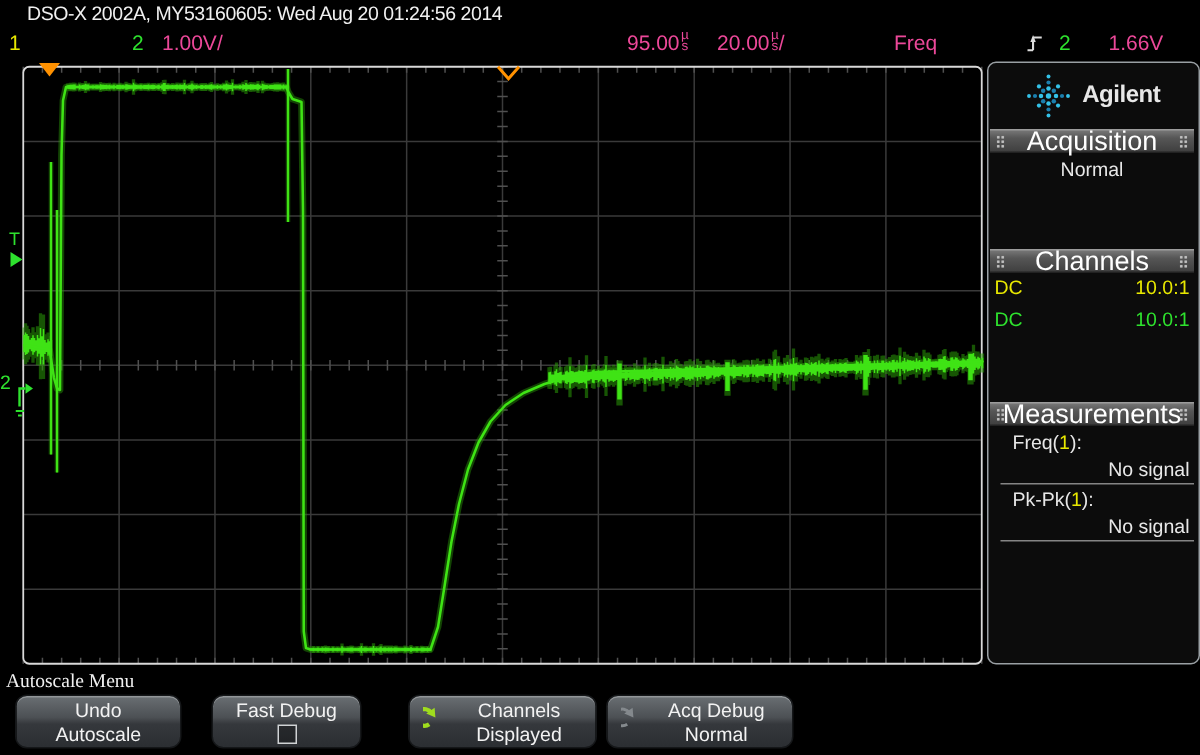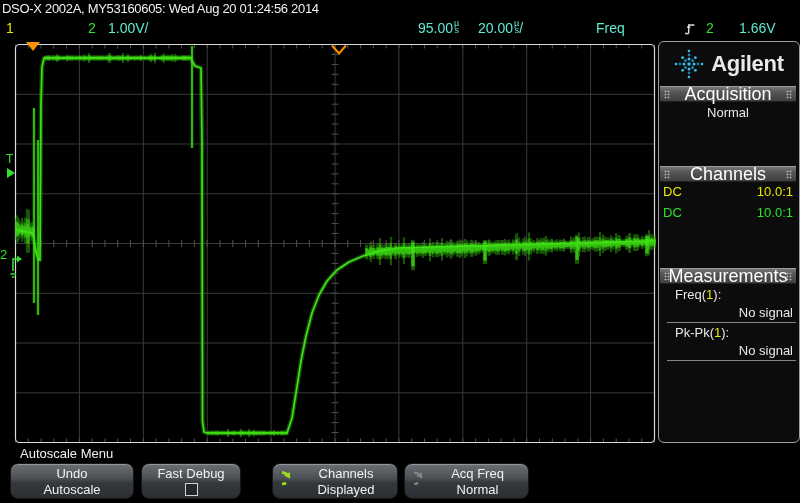--- a/index.html
+++ b/index.html
@@ -1,56 +1,56 @@
 <!DOCTYPE html>
 <html><head>
 <meta charset="utf-8">
 <style>
   html,body{margin:0;padding:0;background:#000;}
   #screen{position:relative;width:800px;height:503px;background:#000;overflow:hidden;
           font-family:"Liberation Sans","DejaVu Sans",sans-serif;color:#e8e8e8;}
   
-  #title-bar{position:absolute;left:0;top:0;width:652px;height:17px;text-align:center;}
+  #title-bar{position:absolute;left:16px;top:0;width:652px;height:17px;text-align:center;}
   #title-bar span{position:absolute;left:2px;top:1px;font-size:13px;letter-spacing:-0.3px;color:#f0f0f0;white-space:nowrap;}
   
   #status-bar{position:absolute;left:0;top:17px;width:800px;height:24px;font-size:14px;}
   #status-bar .it{position:absolute;top:3px;white-space:nowrap;}
-  .yellow{color:#e8e800;} .green{color:#2ee22e;} .white{color:#5eead4;}
+  .yellow{color:#e8e800;} .green{color:#2ee22e;} .white{color:#ec4899;}
   .usunit{display:inline-block;vertical-align:top;margin-left:1px;line-height:6px;font-size:9px;text-align:center;}
   .usunit i{display:block;font-style:normal;height:7px;}
   
   #scope-wrap{position:absolute;left:8px;top:41px;width:650px;height:404px;}
   #scope-svg{position:absolute;left:0;top:0;}
   .marker{position:absolute;font-size:12px;color:#2ee22e;line-height:11px;}
   #trig-solid{position:absolute;left:26px;top:42px;width:0;height:0;
     border-left:7px solid transparent;border-right:7px solid transparent;border-top:9px solid #ff9100;}
   #trig-ref{position:absolute;left:330px;top:41px;}
   #tlevel-label{position:absolute;left:6px;top:154px;}
   #tlevel-arrow{position:absolute;left:7px;top:168px;width:0;height:0;
     border-top:5px solid transparent;border-bottom:5px solid transparent;border-left:8px solid #2ee22e;}
   #gnd-label{position:absolute;left:0px;top:249px;font-size:13px;}
   #gnd-glyph{position:absolute;left:9px;top:250px;}
   
   #sidebar{position:absolute;left:658px;top:41px;width:140px;height:400px;background:#0c0c0c;
            border:1px solid #9aa0a4;border-radius:6px;font-size:13px;}
   #brand-row{position:absolute;left:0;top:0;width:100%;height:43px;display:flex;align-items:center;justify-content:center;gap:7px;}
-  #brand-row b{font-size:22px;letter-spacing:-0.3px;}
+  #brand-row b{font-size:16px;letter-spacing:-0.3px;}
   .sec-head{position:absolute;left:1px;width:136px;height:16px;text-align:center;font-size:18px;line-height:16px;color:#fff;
             background:linear-gradient(180deg,#7d7d7d,#565656 38%,#3d3d3d);
             box-shadow:inset 0 1px 0 #9c9c9c, inset 0 -1px 0 #222;}
   .grip{position:absolute;top:4px;width:6px;height:9px;
         background-image:radial-gradient(circle,#c0c0c0 0.8px,transparent 1.1px);background-size:3px 3px;}
   .grip.l{left:4px;} .grip.r{right:4px;}
   .sb-line{position:absolute;width:138px;text-align:center;white-space:nowrap;}
   .ch-row{position:absolute;left:4px;width:130px;display:flex;justify-content:space-between;}
   .meas-name{position:absolute;left:16px;}
   .meas-val{position:absolute;right:6px;text-align:right;}
   .meas-hr{position:absolute;left:8px;right:3px;border-top:1px solid #858585;height:0;}
   
-  #menu-label{position:absolute;left:20px;top:446px;font-size:13px;color:#f0f0f0;}
+  #menu-label{position:absolute;left:4px;top:446px;font-size:13px;color:#f0f0f0;font-family:Liberation Serif, serif;}
   .softkey{position:absolute;top:463px;height:36px;border:1px solid #151719;border-radius:8px;
            background:linear-gradient(180deg,#6a6f73,#4c5054 42%,#35383c 55%,#2b2e32);
            box-shadow:inset 0 1px 0 rgba(255,255,255,0.28);
            color:#f2f2f2;font-size:13px;text-align:center;line-height:16px;padding-top:2px;box-sizing:border-box;}
   .softkey .ic{position:absolute;left:9px;top:7px;}
   .checkbox{width:13px;height:13px;margin:1px auto 0;border:1px solid #d0d3d5;background:rgba(0,0,0,0.25);box-sizing:border-box;}
 </style>
 </head>
 <body>
 
@@ -164,21 +164,21 @@
     <div class="meas-name" style="top:245px"><span>Freq(</span><span class="yellow">1</span><span>):</span></div>
     <div class="meas-val" style="top:263px">No signal</div>
     <div class="meas-hr" style="top:280px"></div>
     <div class="meas-name" style="top:283px"><span>Pk-Pk(</span><span class="yellow">1</span><span>):</span></div>
     <div class="meas-val" style="top:301px">No signal</div>
     <div class="meas-hr" style="top:318px"></div>
   </div>
 
   <div id="menu-label">Autoscale Menu</div>
 
-  <div class="softkey" style="left:10px;width:124px">
+  <div class="softkey" style="left:10px;width:111px">
     <div>Undo</div>
     <div>Autoscale</div>
   </div>
 
   <div class="softkey" style="left:141px;width:100px">
     <div>Fast Debug</div>
     <div class="checkbox"></div>
   </div>
 
   <div class="softkey" style="left:272px;width:126px;padding-left:22px">
@@ -192,17 +192,17 @@
     <div>Displayed</div>
   </div>
 
   <div class="softkey" style="left:404px;width:125px;padding-left:22px">
     <span class="ic">
       <svg width="18" height="18" viewBox="0 0 20 20">
         <path d="M4.6,13.2 A6.2,6.2 0 1 1 6.2,4.6" fill="none" stroke-width="2.2" stroke="#84898d"></path>
         <polygon points="8.6,1.0 9.2,8.2 2.4,5.2" fill="#84898d"></polygon>
       </svg>
     </span>
-    <div>Acq Freq</div>
+    <div>Acq Debug</div>
     <div>Normal</div>
   </div>
 
 </div>
 
 </body></html>

